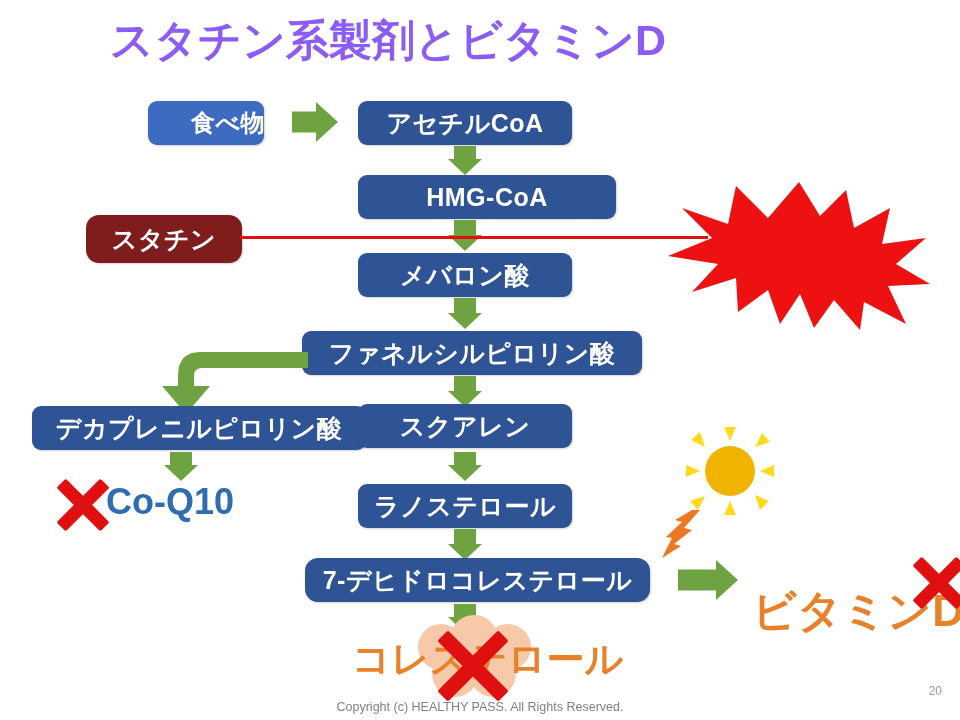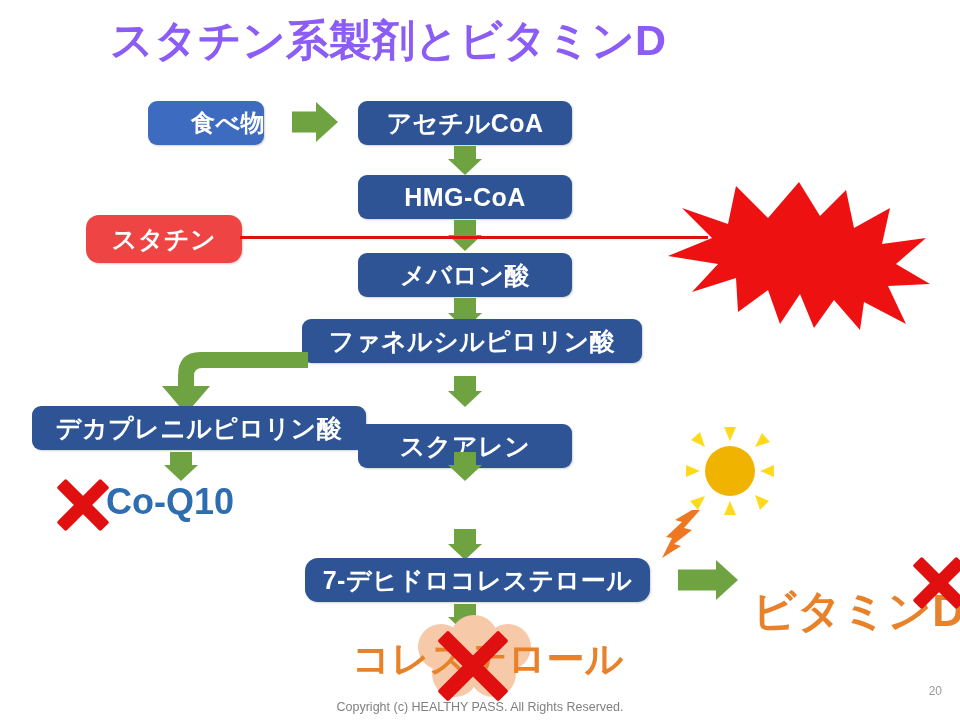--- a/index.html
+++ b/index.html
@@ -38,21 +38,21 @@
     display: flex;
     align-items: center;
     justify-content: center;
     white-space: nowrap;
     letter-spacing: 0.5px;
     box-shadow: 1px 1px 2px rgba(0,0,0,0.18);
   }
   .node-dark  { background: #2E5496; }
   .node-light { background: #3D6BBF; }
   .node-red {
-    background: #ef4444;
+    background: #7f1d1d;
     border-radius: 13px;
     color: #ffffff;
   }
 
   
   .arrow-down {
     position: absolute;
     width: 0; height: 0;
   }
   .arrow-down .shaft {
@@ -175,21 +175,21 @@
 
   <div class="node node-dark" style="left:358px; top:101px; width:214px; height:44px; font-size:25px;">
     <span>アセチルCoA</span>
   </div>
 
   <div class="arrow-down" style="left:465px; top:146px;">
     <div class="shaft" style="top:0; width:22px; height:14px;"></div>
     <div class="head" style="top:13px;"></div>
   </div>
 
-  <div class="node node-dark" style="left:358px; top:175px; width:214px; height:44px; font-size:25px;">
+  <div class="node node-dark" style="left:358px; top:175px; width:258px; height:44px; font-size:25px;">
     <span>HMG-CoA</span>
   </div>
 
   <div class="arrow-down" style="left:465px; top:220px;">
     <div class="shaft" style="top:0; width:22px; height:16px;"></div>
     <div class="head" style="top:15px;"></div>
   </div>
 
   <div class="node node-red" style="left:86px; top:215px; width:156px; height:48px; font-size:25px;">
     <span>スタチン</span>
@@ -209,60 +209,63 @@
 
   <div class="node node-dark" style="left:358px; top:253px; width:214px; height:44px; font-size:25px;">
     <span>メバロン酸</span>
   </div>
 
   <div class="arrow-down" style="left:465px; top:298px;">
     <div class="shaft" style="top:0; width:22px; height:16px;"></div>
     <div class="head" style="top:15px;"></div>
   </div>
 
-  <div class="node node-dark" style="left:302px; top:319px; width:340px; height:44px; font-size:25px;text-align:center;">
+  <div class="node node-dark" style="left:302px; top:331px; width:340px; height:44px; font-size:25px;text-align:center;">
     <span>ファネルシルピロリン酸</span>
   </div>
 
   <div style="position:absolute; left:148px; top:334px; width:160px; height:82px;">
     <svg width="160" height="82" viewBox="0 0 160 82">
       <path d="M160 18 L52 18 Q30 18 30 42 L30 52 L14 52 L38 80 L62 52 L46 52 L46 42 Q46 34 54 34 L160 34 Z" fill="#6FA342"></path>
     </svg>
   </div>
 
   <div class="arrow-down" style="left:465px; top:376px;">
     <div class="shaft" style="top:0; width:22px; height:16px;"></div>
     <div class="head" style="top:15px;"></div>
   </div>
 
   <div class="node node-dark" style="left:16px; top:406px; width:334px; height:44px; font-size:25px;margin-left:16px;">
     <span>デカプレニルピロリン酸</span>
   </div>
 
-  <div class="node node-dark" style="left:358px; top:424px; width:214px; height:44px; font-size:25px;">
+  <div class="node node-dark" style="left:358px; top:404px; width:214px; height:44px; font-size:25px;">
     <span>スクアレン</span>
   </div>
 
   <div class="arrow-down" style="left:181px; top:452px;">
     <div class="shaft" style="top:0; width:22px; height:14px;"></div>
     <div class="head" style="top:13px;"></div>
   </div>
 
   <div class="arrow-down" style="left:465px; top:452px;">
     <div class="shaft" style="top:0; width:22px; height:14px;"></div>
     <div class="head" style="top:13px;"></div>
   </div>
 
   <div class="free-text" style="left:106px; top:481px; font-size:36px; color:#2E6DAF;">Co-Q10</div>
 
   <div class="xmark" style="left:52px; top:474px; width:62px; height:62px;">
     <div class="bar" style="width:62px; height:13px; transform:translate(-50%,-50%) rotate(45deg);"></div>
     <div class="bar" style="width:62px; height:13px; transform:translate(-50%,-50%) rotate(-45deg);"></div>
   </div>
 
+  <div class="node node-dark" style="left:358px; top:484px; width:214px; height:44px; font-size:25px;">
+    <span>ラノステロール</span>
+  </div>
 
   <div class="arrow-down" style="left:465px; top:529px;">
     <div class="shaft" style="top:0; width:22px; height:16px;"></div>
     <div class="head" style="top:15px;"></div>
   </div>
 
   <div class="node node-dark" style="left:305px; top:558px; width:345px; height:44px; font-size:25px;border-radius:13px;">
     <span>7-デヒドロコレステロール</span>
   </div>
 

